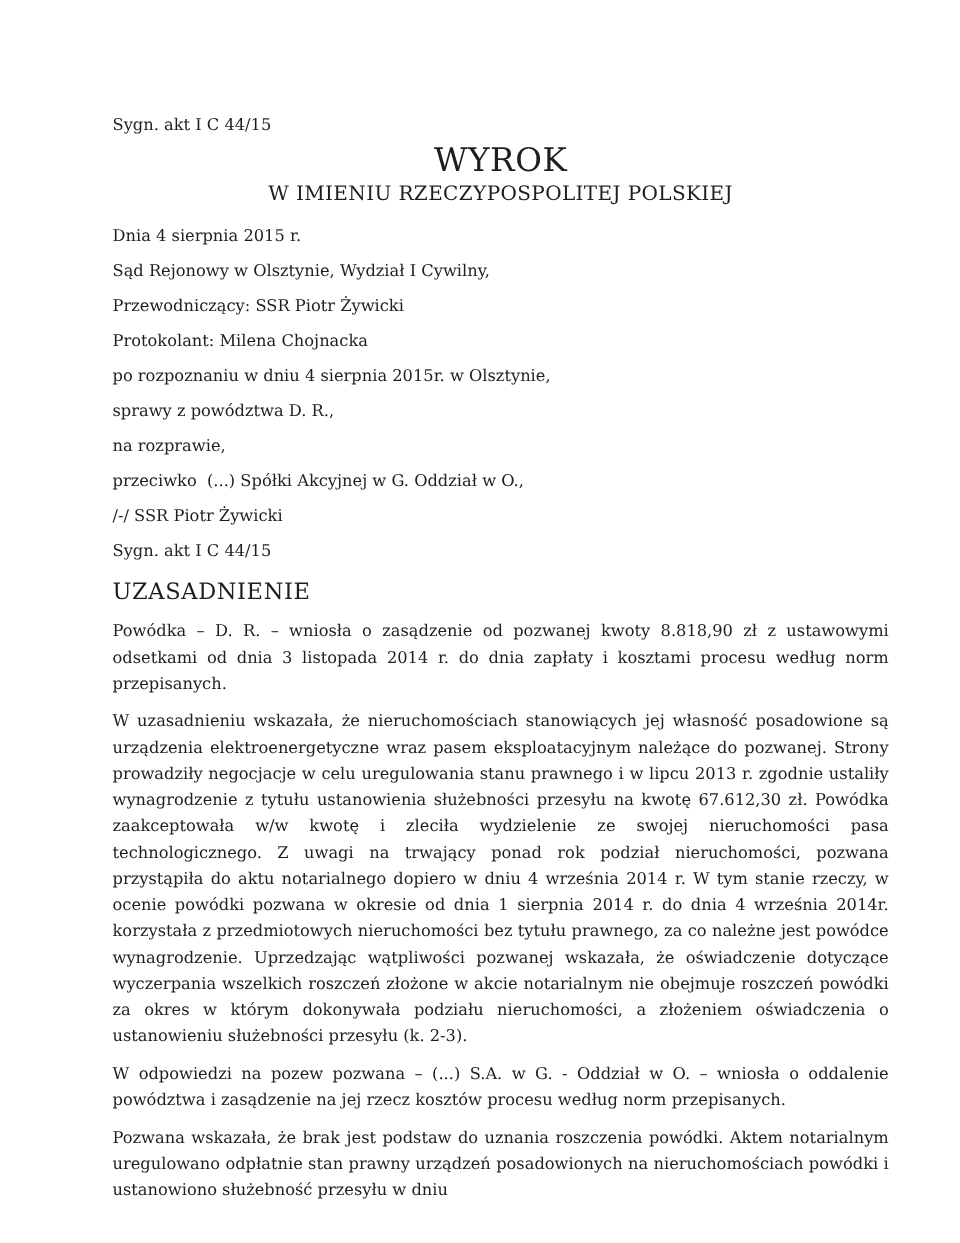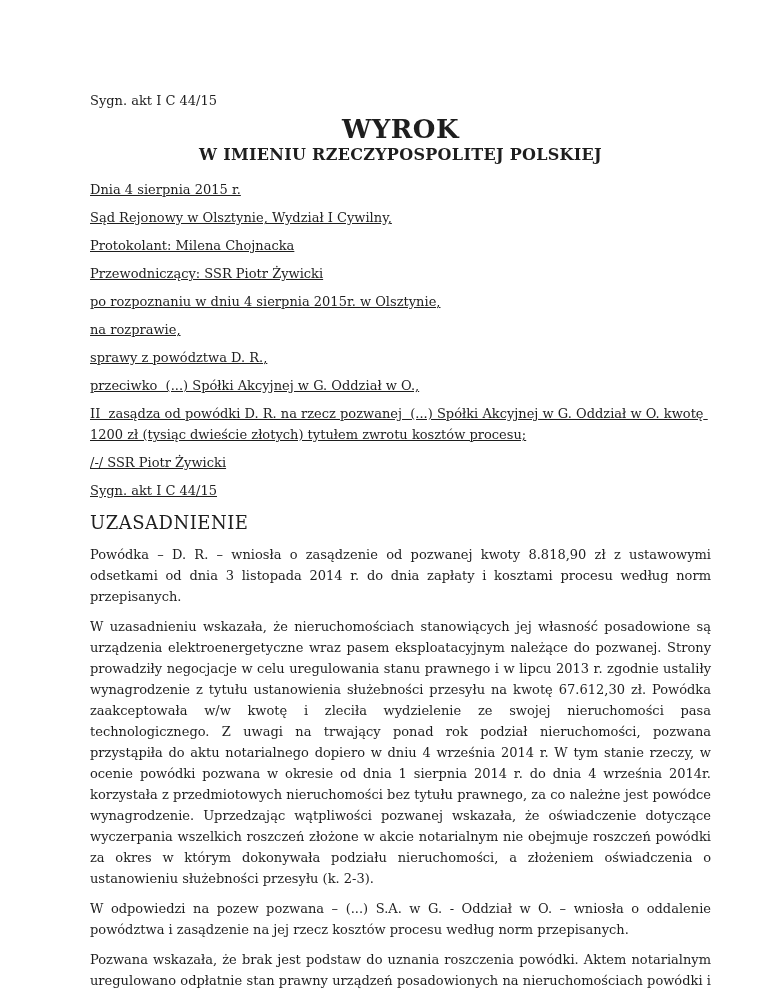--- a/index.html
+++ b/index.html
@@ -23,39 +23,38 @@
     background: #ffffff;
     margin-left: 33px;
   }
   .case-number {
     margin: 0 0 3px 0;
     line-height: 21px;
     white-space: pre-wrap;
   }
   .doc-title {
     font-size: 26px;
-    font-weight: 700;
+    font-weight: 400;
     text-align: center;
     margin: 0;
     line-height: 30px;
     letter-spacing: 0.5px;
   }
   .doc-subtitle {
     font-size: 16px;
-    font-weight: 700;
+    font-weight: 400;
     text-align: center;
     margin: 0 0 13px 0;
     line-height: 22px;
     letter-spacing: 0.3px;
   }
   .hline {
     margin: 0 0 7px 0;
     line-height: 21px;
     white-space: pre-wrap;
-    text-decoration: underline;
   }
   .section-title {
     font-size: 18px;
     font-weight: 400;
     text-align: left;
     margin: 1px 0 6px 0;
     line-height: 30px;
     letter-spacing: 0.5px;
   }
   .body-par {
@@ -69,27 +68,26 @@
 
 <div class="page">
 
   <p class="case-number">Sygn. akt I C 44/15</p>
 
   <h1 class="doc-title">WYROK</h1>
   <div class="doc-subtitle">W IMIENIU RZECZYPOSPOLITEJ POLSKIEJ</div>
 
   <p class="hline">Dnia 4 sierpnia 2015 r.</p>
   <p class="hline">Sąd Rejonowy w Olsztynie, Wydział I Cywilny,</p>
+  <p class="hline">Przewodniczący: SSR Piotr Żywicki</p>
   <p class="hline">Protokolant: Milena Chojnacka</p>
-  <p class="hline">Przewodniczący: SSR Piotr Żywicki</p>
   <p class="hline">po rozpoznaniu w dniu 4 sierpnia 2015r. w Olsztynie,</p>
+  <p class="hline">sprawy z powództwa D. R.,</p>
   <p class="hline">na rozprawie,</p>
-  <p class="hline">sprawy z powództwa D. R.,</p>
   <p class="hline">przeciwko  (...) Spółki Akcyjnej w G. Oddział w O.,</p>
-  <p class="hline">II  zasądza od powódki D. R. na rzecz pozwanej  (...) Spółki Akcyjnej w G. Oddział w O. kwotę 1200 zł (tysiąc dwieście złotych) tytułem zwrotu kosztów procesu;</p>
   <p class="hline">/-/ SSR Piotr Żywicki</p>
   <p class="hline">Sygn. akt I C 44/15</p>
 
   <h2 class="section-title">UZASADNIENIE</h2>
 
   <p class="body-par">Powódka – D. R. – wniosła o zasądzenie od pozwanej kwoty 8.818,90 zł z ustawowymi odsetkami od dnia 3 listopada 2014 r. do dnia zapłaty i kosztami procesu według norm przepisanych.</p>
   <p class="body-par">W uzasadnieniu wskazała, że nieruchomościach stanowiących jej własność posadowione są urządzenia elektroenergetyczne wraz pasem eksploatacyjnym należące do pozwanej. Strony prowadziły negocjacje w celu uregulowania stanu prawnego i w lipcu 2013 r. zgodnie ustaliły wynagrodzenie z tytułu ustanowienia służebności przesyłu na kwotę 67.612,30 zł. Powódka zaakceptowała w/w kwotę i zleciła wydzielenie ze swojej nieruchomości pasa technologicznego. Z uwagi na trwający ponad rok podział nieruchomości, pozwana przystąpiła do aktu notarialnego dopiero w dniu 4 września 2014 r. W tym stanie rzeczy, w ocenie powódki pozwana w okresie od dnia 1 sierpnia 2014 r. do dnia 4 września 2014r. korzystała z przedmiotowych nieruchomości bez tytułu prawnego, za co należne jest powódce wynagrodzenie. Uprzedzając wątpliwości pozwanej wskazała, że oświadczenie dotyczące wyczerpania wszelkich roszczeń złożone w akcie notarialnym nie obejmuje roszczeń powódki za okres w którym dokonywała podziału nieruchomości, a złożeniem oświadczenia o ustanowieniu służebności przesyłu (k. 2-3).</p>
   <p class="body-par">W odpowiedzi na pozew pozwana  – (...) S.A. w G. - Oddział w O. – wniosła o oddalenie powództwa i zasądzenie na jej rzecz kosztów procesu według norm przepisanych.</p>
   <p class="body-par">Pozwana wskazała, że brak jest podstaw do uznania roszczenia powódki. Aktem notarialnym uregulowano odpłatnie stan prawny urządzeń posadowionych na nieruchomościach powódki i ustanowiono służebność przesyłu w dniu</p>
 

